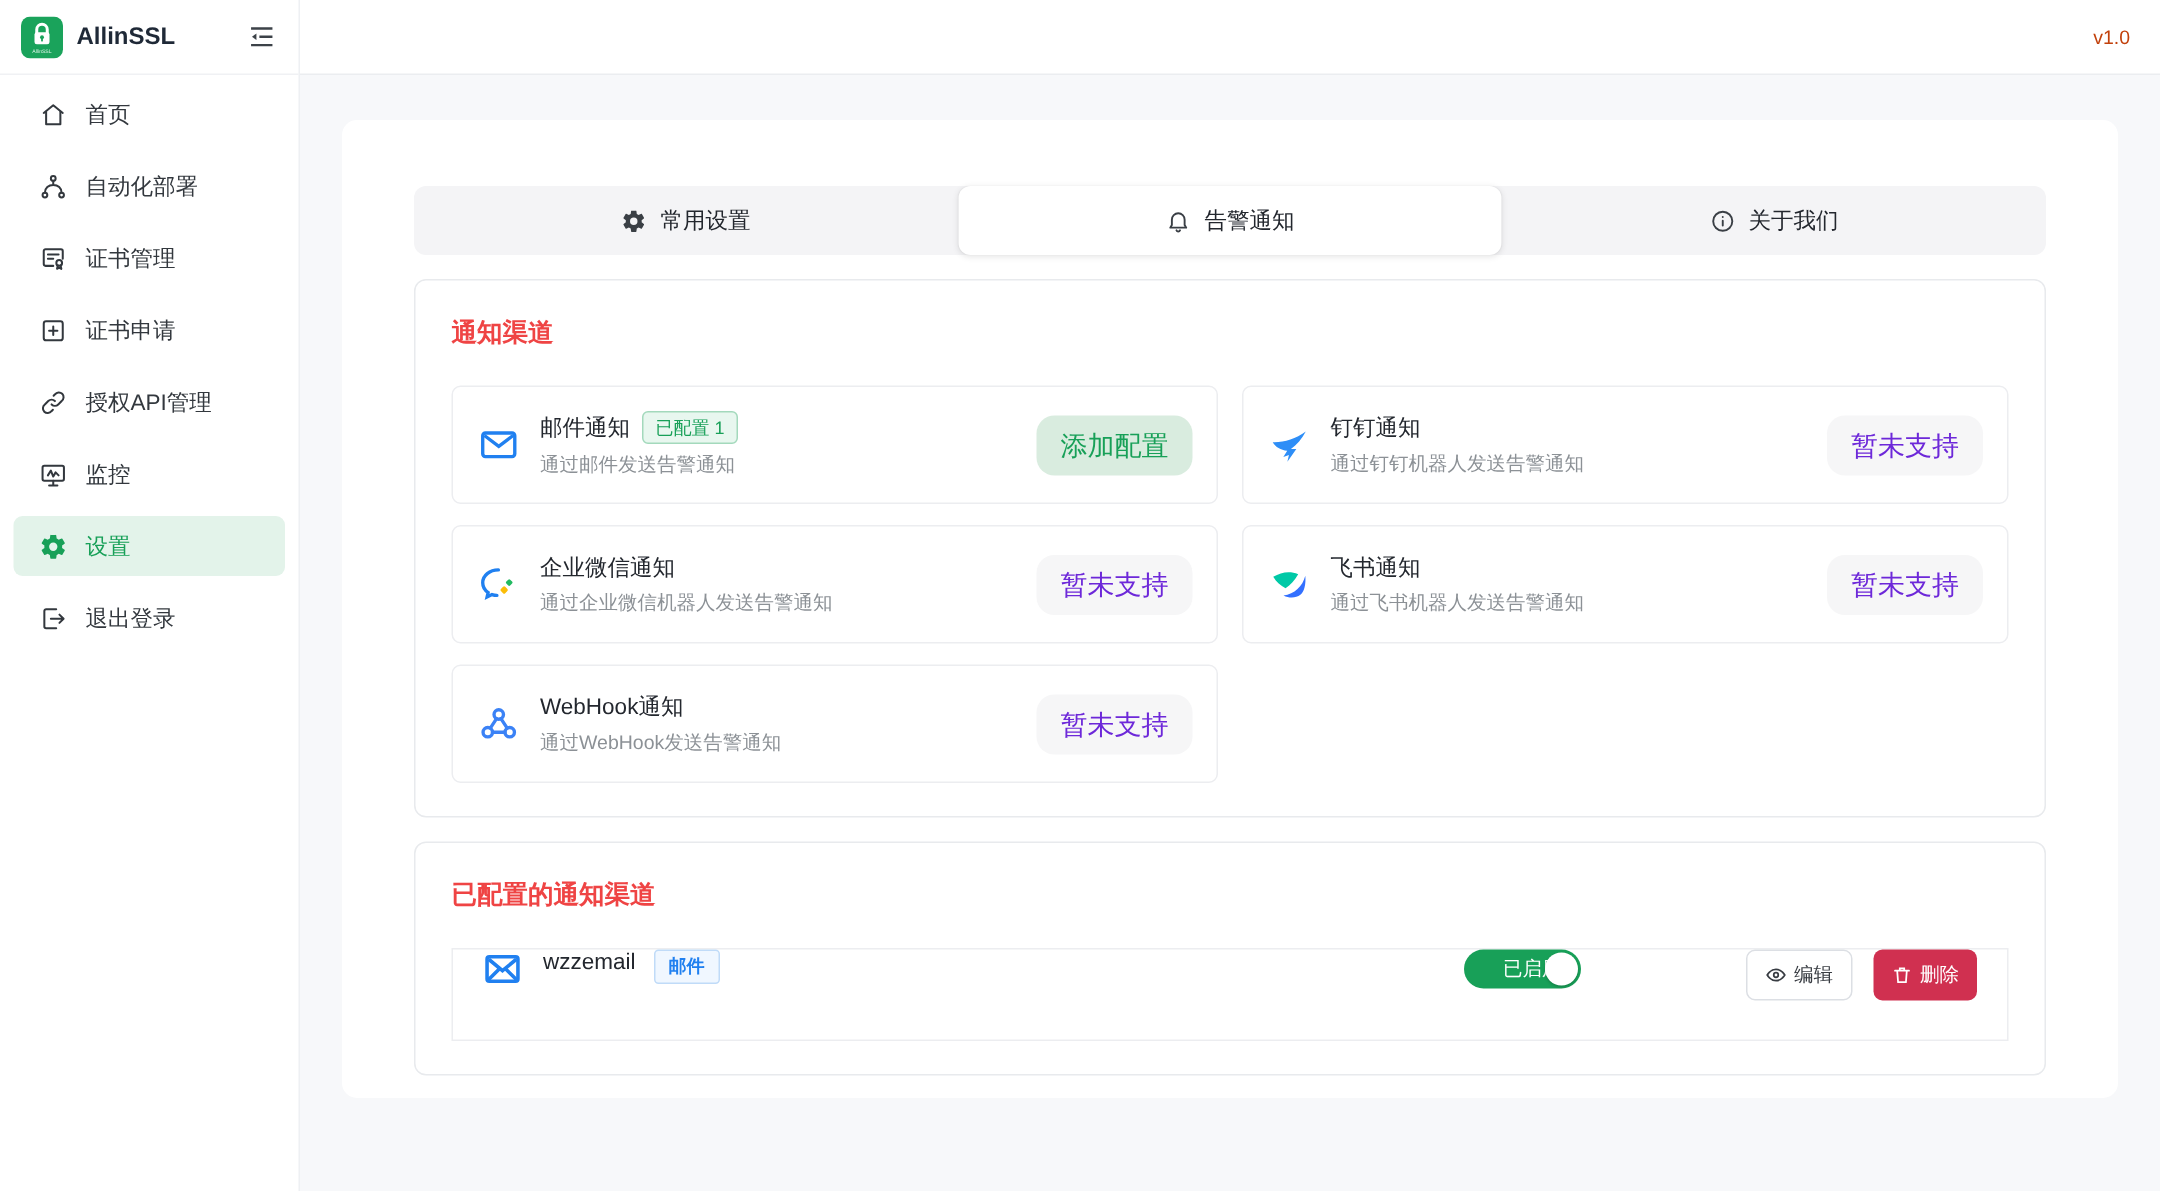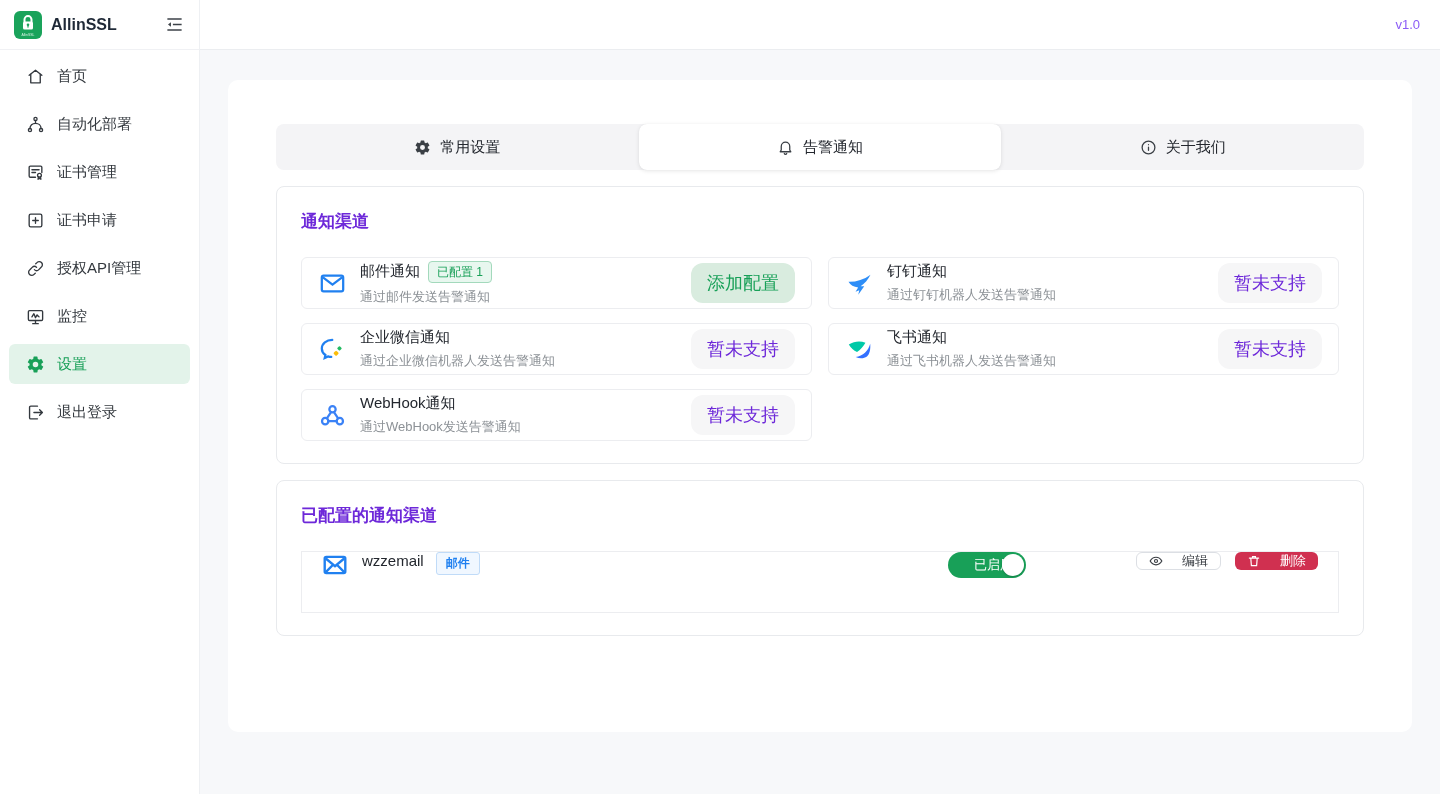--- a/index.html
+++ b/index.html
@@ -17,51 +17,51 @@
   .nav { padding:6px 9px; }
   .nav-item {
     height:40px; margin-bottom:8px; border-radius:6px; display:flex; align-items:center;
     gap:12px; padding-left:17px; font-size:15px; color:#33383e; cursor:pointer;
   }
   .nav-item svg { flex-shrink:0; }
   .nav-item.active { background:#e3f3ea; color:#18a058; }
   
   .main { flex:1; display:flex; flex-direction:column; min-width:0; }
   .topbar { height:50px; background:#fff; border-bottom:1px solid #ebedf0; display:flex; align-items:center; justify-content:flex-end; padding-right:20px; flex-shrink:0; }
-  .version { font-size:13px; color:#8b5cf6; }
+  .version { font-size:13px; color:#c2410c; }
   .content { flex:1; padding:30px 28px; overflow:hidden; }
   .panel { background:#fff; border-radius:10px; height:652px; padding:44px 48px 52px; }
   
   .tabs { background:#f4f4f6; border-radius:8px; height:46px; display:flex; }
   .tab { flex:1; display:flex; align-items:center; justify-content:center; gap:9px; font-size:15px; color:#23272e; cursor:pointer; border-radius:8px; }
   .tab.active { background:#fff; box-shadow:0 1px 4px rgba(0,0,0,.10), 0 0 1px rgba(0,0,0,.06);text-align:center; }
   .tab svg { flex-shrink:0; }
   
   .section { border:1px solid #e8eaed; border-radius:8px; margin-top:16px; padding:22px 24px; }
-  .section-title { font-size:17px; font-weight:600; color:#6d28d9; line-height:26px; margin-bottom:22px; }
+  .section-title { font-size:17px; font-weight:600; color:#ef4444; line-height:26px; margin-bottom:22px; }
   .grid { display:grid; grid-template-columns:1fr 1fr; column-gap:16px; row-gap:14px; }
-  .channel-card { border:1px solid #ecedf0; border-radius:6px; height:52px; display:flex; align-items:center; padding:0 16px; background:#fff; }
+  .channel-card { border:1px solid #ecedf0; border-radius:6px; height:79px; display:flex; align-items:center; padding:0 16px; background:#fff; }
   .channel-card .cicon { width:28px; height:28px; flex-shrink:0; display:flex; align-items:center; justify-content:center; }
   .cinfo { margin-left:14px; min-width:0; }
   .ctitle-row { display:flex; align-items:center; gap:8px; }
   .cname { font-size:15px; font-weight:500; color:#23272e; }
   .cbadge { font-size:12px; color:#18a058; background:#e8f7ef; border:1px solid #a3d9bc; border-radius:4px; padding:2px 8px; line-height:16px; }
   .cdesc { font-size:13px; color:#8c9196; margin-top:5px; }
   .cbtn { margin-left:auto; border:none; border-radius:12px; font-size:18px; padding:8px 16px; font-family:inherit; cursor:pointer; flex-shrink:0; }
   .cbtn.add { background:#d9ecdf; color:#18a058; }
   .cbtn.unsupported { background:#f6f6f7; color:#6d28d9; cursor:default; }
   
   .entry { border:1px solid #ecedf0; border-radius:0; height:62px; display:flex; align-items:flex-start; padding:0 20px; }
   .entry .eicon { width:26px; height:26px; flex-shrink:0; }
   .ename { font-size:15px; color:#23272e; margin-left:14px; }
   .ebadge { font-size:12px; color:#2080f0; background:#f0f7ff; border:1px solid #c0dbf8; border-radius:3px; padding:3px 9px; margin-left:12px; line-height:15px;font-weight:bold; }
   .toggle { margin-left:auto; position:relative; width:78px; height:26px; border-radius:13px; background:#18a058; cursor:pointer; flex-shrink:0; }
   .toggle .t-label { position:absolute; left:26px; top:50%; transform:translateY(-50%); color:#fff; font-size:13px; }
   .toggle .knob { position:absolute; right:2px; top:2px; width:22px; height:22px; border-radius:50%; background:#fff; box-shadow:0 1px 2px rgba(0,0,0,.2); }
-  .ebtn { display:flex; align-items:center; gap:19px; height:18px; padding:0 12px; border-radius:6px; font-size:13px; font-family:inherit; cursor:pointer; flex-shrink:0; }
+  .ebtn { display:flex; align-items:center; gap:5px; height:34px; padding:0 12px; border-radius:6px; font-size:13px; font-family:inherit; cursor:pointer; flex-shrink:0; }
   .ebtn.edit { margin-left:110px; background:#fff; border:1px solid #dcdfe4; color:#383c42; }
   .ebtn.delete { margin-left:14px; background:#d03050; border:none; color:#fff; }
 </style>
 </head>
 <body>
 
 <aside class="sidebar">
   <div class="sidebar-header">
     <svg class="logo" viewBox="0 0 28 28">
       <rect width="28" height="28" rx="6" fill="#1aa35b"></rect>

